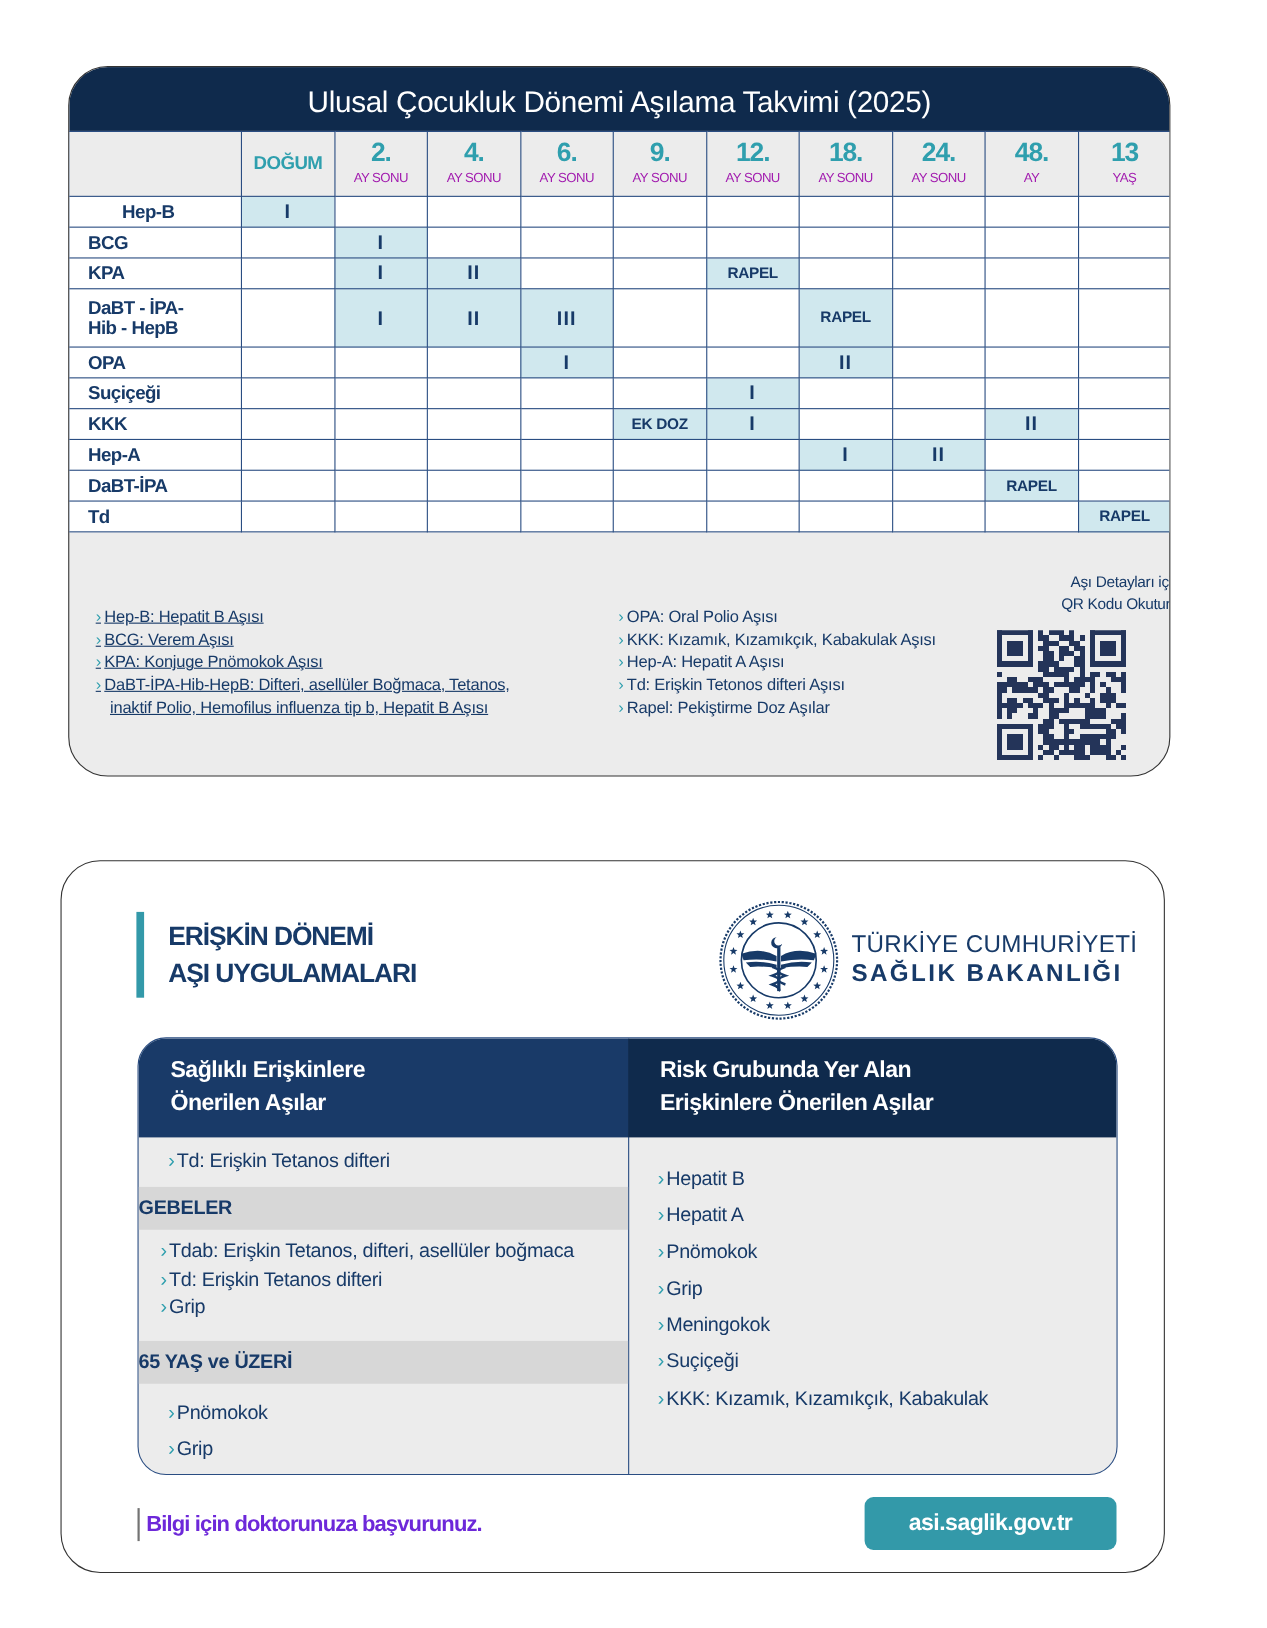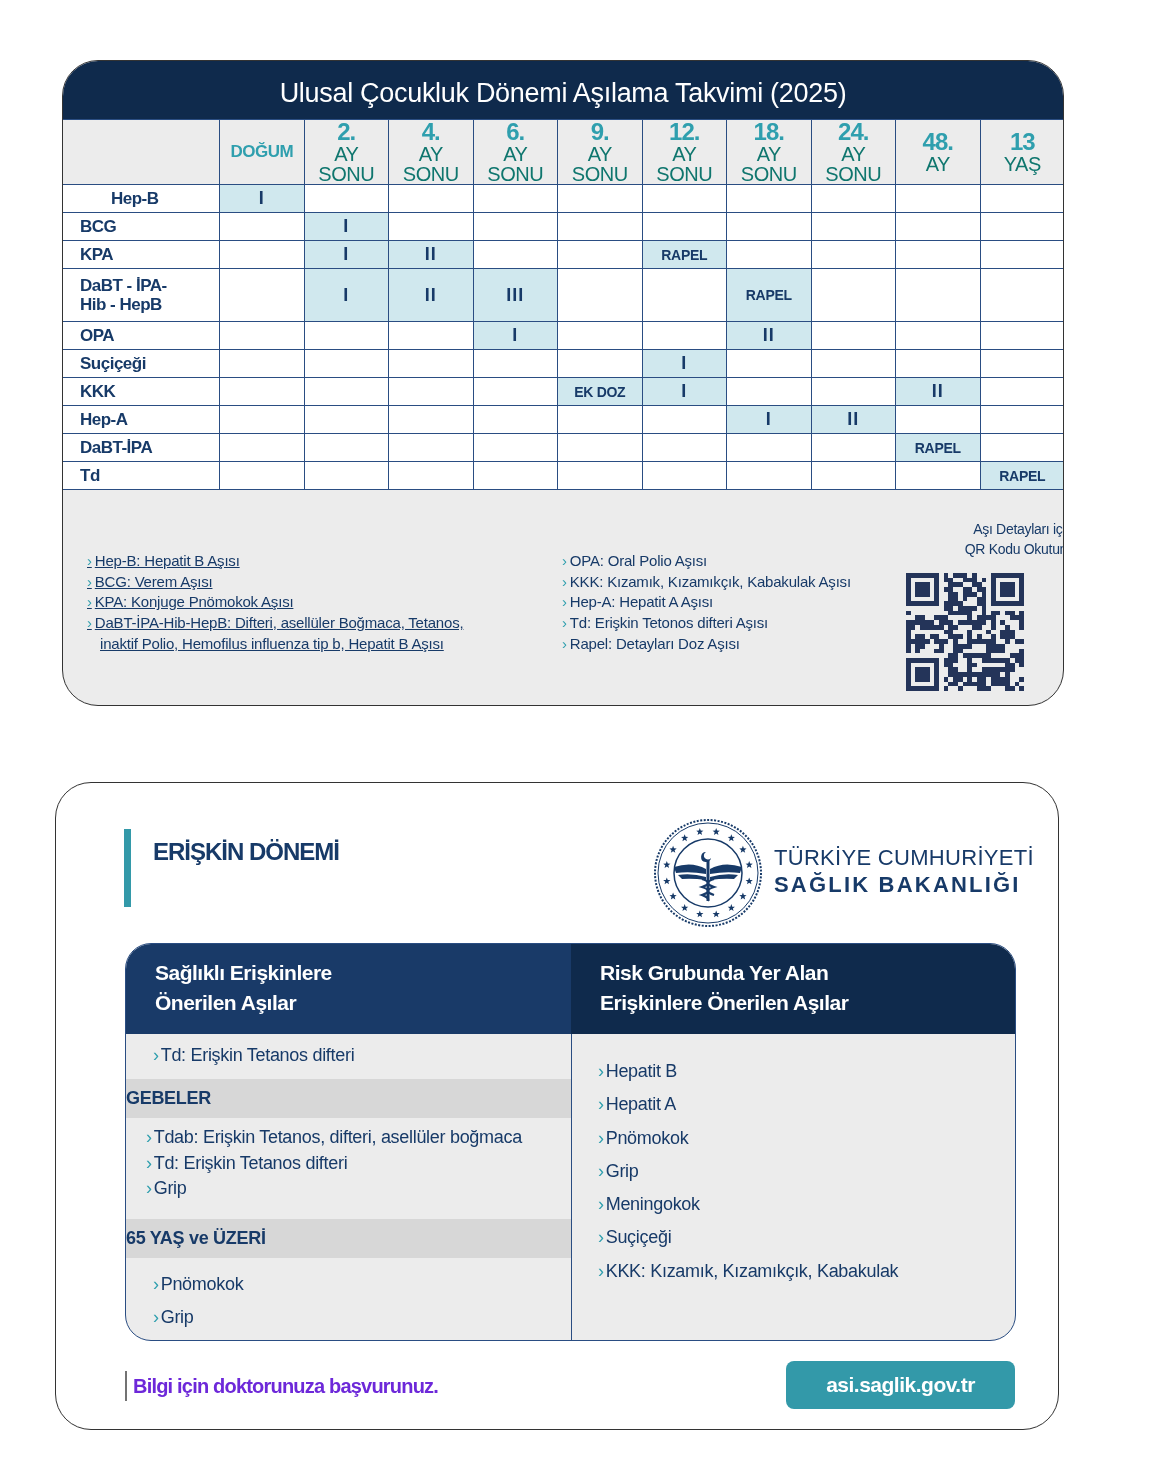--- a/index.html
+++ b/index.html
@@ -3,21 +3,21 @@
 <meta charset="utf-8">
 <style>
   html,body{margin:0;padding:0;background:#ffffff;}
   body{width:1152px;height:1480px;position:relative;font-family:"Liberation Sans","DejaVu Sans",sans-serif;color:#173a68;}
   .card1{position:absolute;left:62px;top:60px;width:1002px;height:646px;border:1.5px solid #333;border-radius:36px;background:#ececec;overflow:hidden;box-sizing:border-box;}
   .card1-title{height:58px;background:#0f2a4c;color:#fff;font-size:27px;font-weight:500;text-align:center;line-height:64px;letter-spacing:-0.3px;}
   table.sched{border-collapse:collapse;width:1002px;table-layout:fixed;margin-left:-1px;}
   table.sched td, table.sched th{border:1.3px solid #2a4d82;padding:0;text-align:center;vertical-align:middle;background:#fff;}
   table.sched th{background:#ececec;height:58px;font-weight:700;}
   table.sched th .num{display:block;color:#2f9fae;font-size:24px;line-height:24px;letter-spacing:-1px;}
-  table.sched th .unit{display:block;color:#0f766e;font-size:20px;line-height:20px;font-weight:500;letter-spacing:-0.5px;}
+  table.sched th .unit{display:block;color:#a21caf;font-size:12px;line-height:20px;font-weight:500;letter-spacing:-0.5px;}
   table.sched th.dogum{color:#2f9fae;font-size:17px;letter-spacing:-0.5px;}
   table.sched td.vac{text-align:left;padding-left:17px;font-weight:700;font-size:17px;letter-spacing:-0.5px;color:#173a68;line-height:19px;}
   table.sched td.hl{background:#d0e8ee;}
   table.sched td .dose{font-weight:700;font-size:18px;color:#173a68;letter-spacing:1px;}
   table.sched td .dose.small{font-size:14px;letter-spacing:-0.3px;}
   tr.r1 td{height:27px;} tr.r2 td{height:52px;}
   .legend{position:absolute;font-size:15px;font-weight:500;line-height:20.7px;color:#173a68;letter-spacing:-0.2px;}
   .legend .arrow{color:#2f9fae;margin-right:3px;}
   .legend .cont{padding-left:13px;}
   .qr-caption{position:absolute;left:880px;top:458px;width:160px;text-align:center;font-size:14px;line-height:20px;font-weight:500;letter-spacing:-0.3px;}
@@ -234,21 +234,21 @@
     <div><span class="arrow">›</span><span>BCG: Verem Aşısı</span></div>
     <div><span class="arrow">›</span><span>KPA: Konjuge Pnömokok Aşısı</span></div>
     <div><span class="arrow">›</span><span>DaBT-İPA-Hib-HepB: Difteri, asellüler Boğmaca, Tetanos,</span></div>
     <div class="cont">inaktif Polio, Hemofilus influenza tip b, Hepatit B Aşısı</div>
   </div>
   <div class="legend" style="left:499px;top:490px;">
     <div><span class="arrow">›</span><span>OPA: Oral Polio Aşısı</span></div>
     <div><span class="arrow">›</span><span>KKK: Kızamık, Kızamıkçık, Kabakulak Aşısı</span></div>
     <div><span class="arrow">›</span><span>Hep-A: Hepatit A Aşısı</span></div>
     <div><span class="arrow">›</span><span>Td: Erişkin Tetonos difteri Aşısı</span></div>
-    <div><span class="arrow">›</span><span>Rapel: Detayları Doz Aşısı</span></div>
+    <div><span class="arrow">›</span><span>Rapel: Pekiştirme Doz Aşılar</span></div>
   </div>
 
   <div class="qr-caption">
     <div>Aşı Detayları için</div>
     <div>QR Kodu Okutunuz</div>
   </div>
   <svg class="qr" viewBox="0 0 25 25" shape-rendering="crispEdges">
     <g fill="#243459" id="qr-g">
         <rect x="0" y="0" width="7" height="1"></rect>
         <rect x="0" y="6" width="7" height="1"></rect>
@@ -514,20 +514,21 @@
         <rect x="21" y="24" width="1" height="1"></rect>
         <rect x="22" y="24" width="1" height="1"></rect>
         <rect x="24" y="24" width="1" height="1"></rect>
       </g>
   </svg>
 </div>
 
 <div class="card2">
   <div class="c2-heading">
     <div>ERİŞKİN DÖNEMİ</div>
+    <div>AŞI UYGULAMALARI</div>
   </div>
 
   <svg class="logo" width="112" height="112" viewBox="0 0 112 112">
     <circle cx="56" cy="56" r="53" fill="none" stroke="#173a68" stroke-width="2" stroke-dasharray="2 1.5"></circle>
     <circle cx="56" cy="56" r="50" fill="none" stroke="#173a68" stroke-width="1"></circle>
     <circle cx="56" cy="56" r="34" fill="none" stroke="#173a68" stroke-width="1.5"></circle>
     <g id="stars" fill="#173a68">
         <polygon points="64.19,11.01 65.13,13.51 67.81,13.63 65.72,15.30 66.43,17.88 64.19,16.41 61.96,17.88 62.67,15.30 60.58,13.63 63.25,13.51"></polygon>
         <polygon points="79.33,17.28 80.27,19.78 82.95,19.90 80.86,21.57 81.57,24.15 79.33,22.68 77.10,24.15 77.81,21.57 75.72,19.90 78.39,19.78"></polygon>
         <polygon points="90.92,28.87 91.86,31.37 94.54,31.49 92.44,33.16 93.16,35.74 90.92,34.27 88.69,35.74 89.40,33.16 87.31,31.49 89.98,31.37"></polygon>

